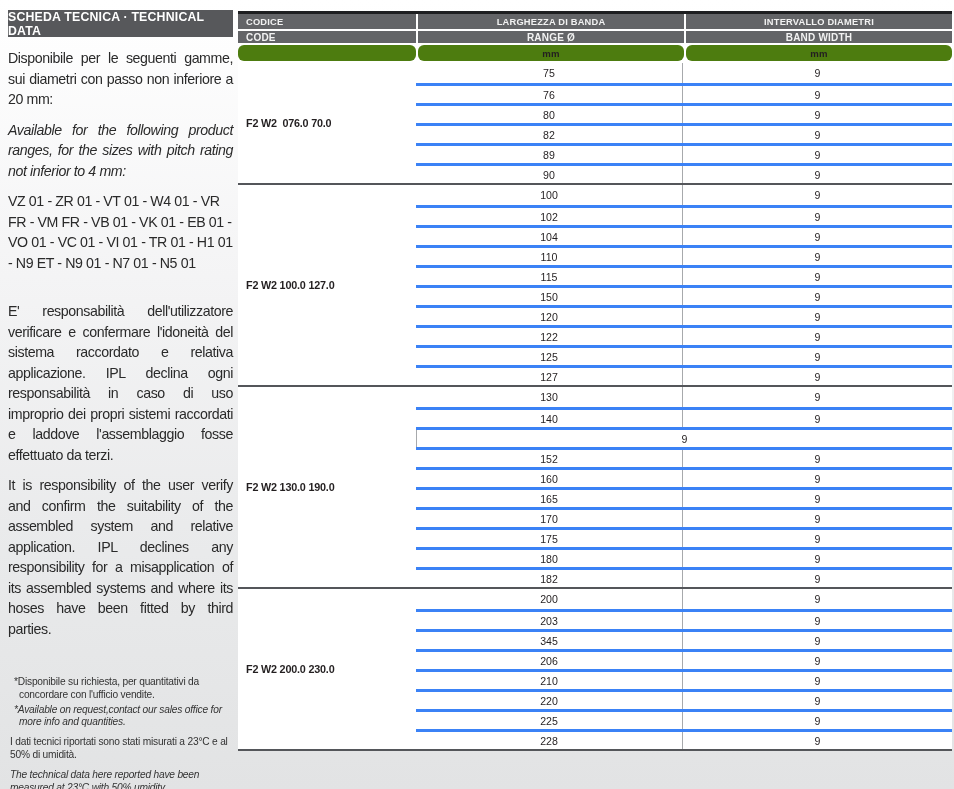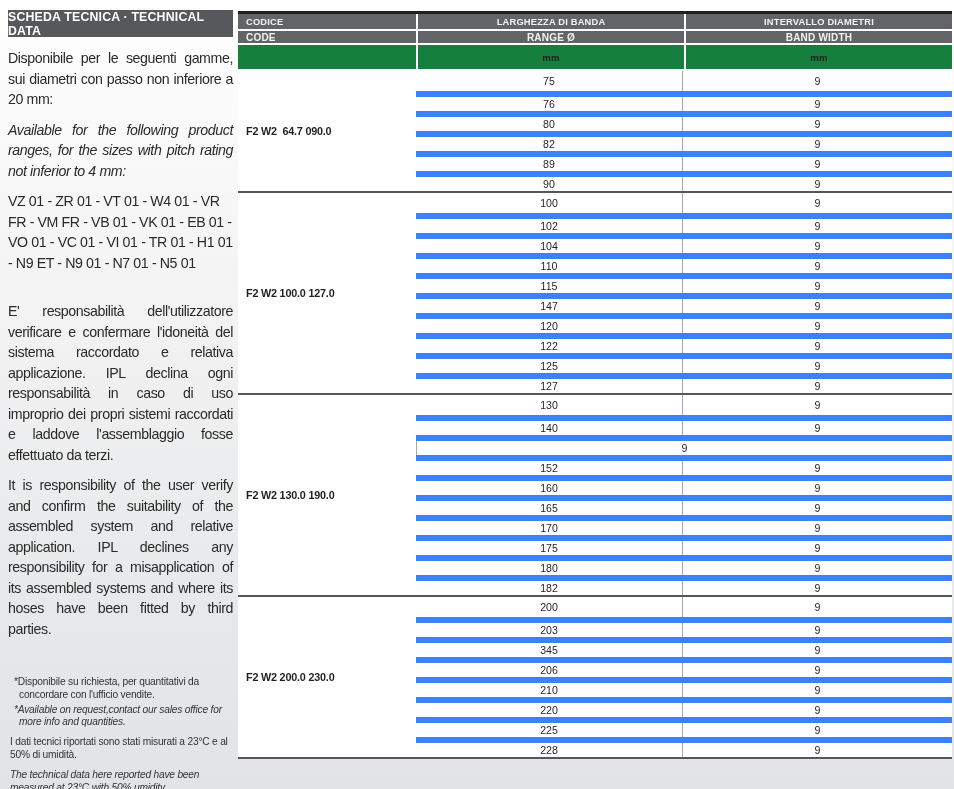--- a/index.html
+++ b/index.html
@@ -39,32 +39,32 @@
   #spec-table { position:absolute; left:238px; top:11px; width:714px; background:#ffffff; }
   .thead { border-top:3px solid #1e1f21; }
   .hrow { display:grid; grid-template-columns:178px 266px 1fr; column-gap:2px; background:#ffffff; margin-bottom:2px; }
   .hrow .hcell {
     background:#636467; color:#f2f2f2; font-weight:bold;
     display:flex; align-items:center; justify-content:center;
     font-size:9.3px; letter-spacing:.2px;
   }
   .hrow.r1 .hcell { height:15px; }
   .hrow.r2 .hcell { height:12px; font-size:10px; }
-  .hrow.units .hcell { background:#15803d; color:#231f20; height:24px; font-size:9.6px; }
+  .hrow.units .hcell { background:#4d7c0f; color:#231f20; height:16px; font-size:9.6px;border-radius:6px; }
   .hcell.left { justify-content:flex-start; padding-left:8px; }
 
   .group { display:flex; border-bottom:2px solid #54565a; }
   .code-cell {
     width:178px; display:flex; align-items:center; padding-left:8px;
     font-size:10.8px; font-weight:bold; color:#231f20;
     letter-spacing:-0.2px; white-space:pre;
   }
   .rows { flex:1; }
   .row { display:flex; height:20px; }
-  .row + .row { border-top:6px solid #3b82f6; }
+  .row + .row { border-top:3px solid #3b82f6; }
   .d-cell {
     width:266px; display:flex; align-items:center; justify-content:center;
     font-size:10.6px; color:#231f20;
   }
   .b-cell {
     flex:1; border-left:1px solid #a7a9ac;
     display:flex; align-items:center; justify-content:center;
     font-size:10.6px; color:#231f20;
   }
 </style>
@@ -100,21 +100,21 @@
       <div class="hcell">BAND WIDTH</div>
     </div>
     <div class="hrow units">
       <div class="hcell left"></div>
       <div class="hcell">mm</div>
       <div class="hcell">mm</div>
     </div>
   </div>
   <div id="tbody">
       <div class="group">
-        <div class="code-cell">F2 W2  64.7 090.0</div>
+        <div class="code-cell">F2 W2  076.0 70.0</div>
         <div class="rows">
           <div class="row">
             <div class="d-cell">75</div>
             <div class="b-cell">9</div>
           </div>
           <div class="row">
             <div class="d-cell">76</div>
             <div class="b-cell">9</div>
           </div>
           <div class="row">
@@ -152,21 +152,21 @@
           </div>
           <div class="row">
             <div class="d-cell">110</div>
             <div class="b-cell">9</div>
           </div>
           <div class="row">
             <div class="d-cell">115</div>
             <div class="b-cell">9</div>
           </div>
           <div class="row">
-            <div class="d-cell">147</div>
+            <div class="d-cell">150</div>
             <div class="b-cell">9</div>
           </div>
           <div class="row">
             <div class="d-cell">120</div>
             <div class="b-cell">9</div>
           </div>
           <div class="row">
             <div class="d-cell">122</div>
             <div class="b-cell">9</div>
           </div>

